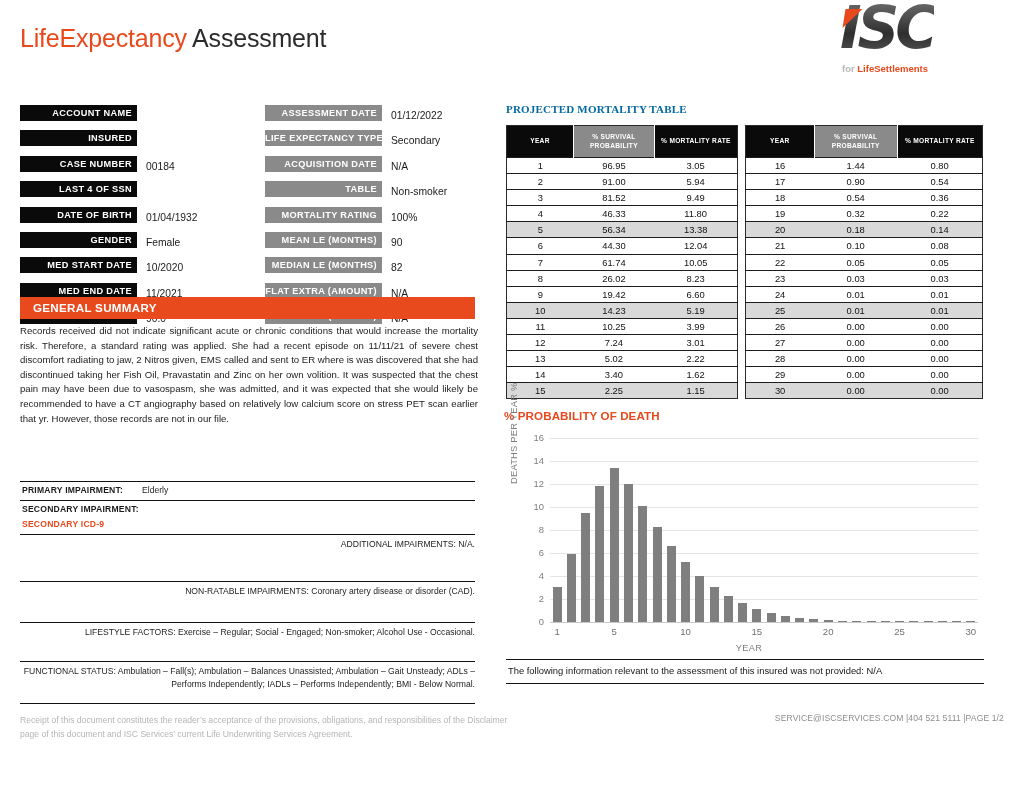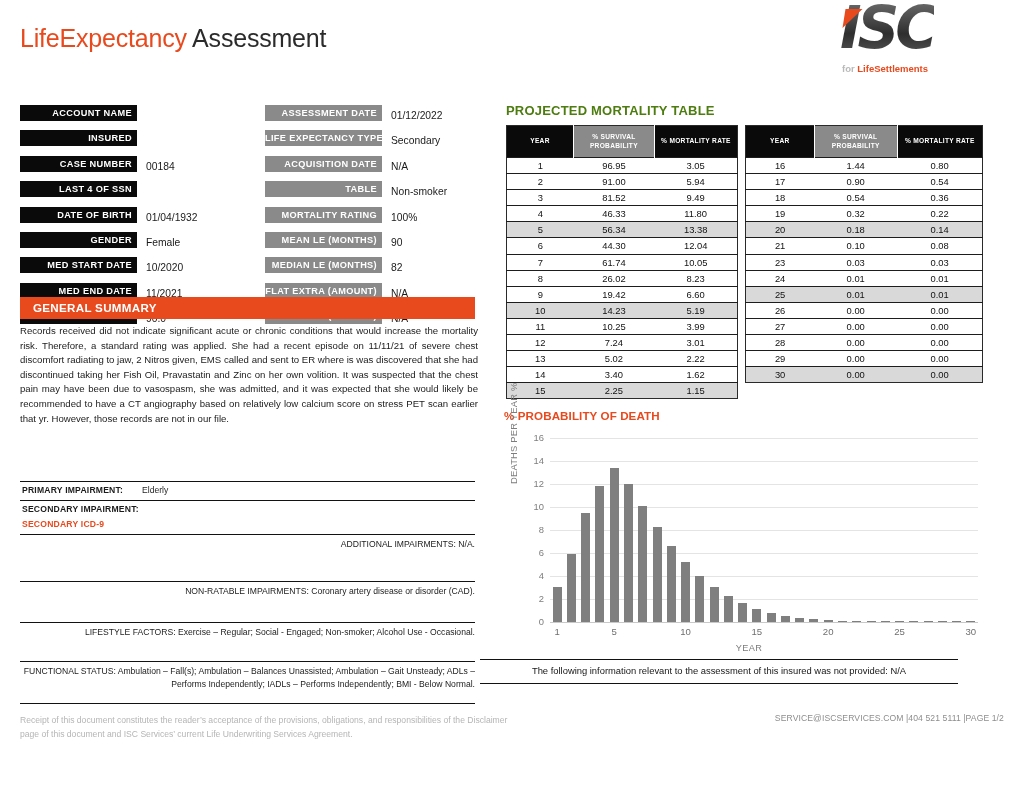--- a/index.html
+++ b/index.html
@@ -65,21 +65,21 @@
   .imp-line .k.orange{color:#E8491D;}
   .imp-line .v{color:#262626;}
   .imp-line .v.orange{color:#E8491D;}
   .imp-block{padding-bottom:2px;}
   .imp-flat{font-size:8.6px;line-height:12.8px;padding:3px 0 3px 2px;color:#1b1b1b;text-align:right;}
 
   
   #disclaimer{position:absolute;left:20px;top:713px;width:500px;font-size:8.6px;line-height:14px;color:#b5b5b5;}
 
   
-  #pmt-title{position:absolute;left:506px;top:103px;color:#4d7c0f;font-size:13px;font-weight:600;letter-spacing:0.2px;}
+  #pmt-title{position:absolute;left:506px;top:103px;color:#0369a1;font-size:11px;font-weight:600;letter-spacing:0.2px;font-family:Liberation Serif, serif;}
   .mt{position:absolute;border-collapse:collapse;background:#fff;border:1px solid #2a2a2a;}
   #mt-left{left:506px;top:125px;width:232px;}
   #mt-right{left:745px;top:125px;width:238px;}
   .mt th{background:#0a0a0a;color:#fff;font-size:6.6px;font-weight:700;letter-spacing:0.3px;
     height:31px;vertical-align:middle;line-height:8.4px;padding:0 2px;}
   .mt th.surv{background:#8a8a8a;border-left:1.5px solid #fff;border-right:1.5px solid #fff;}
   .mt td{font-size:9.4px;text-align:center;height:15.1px;line-height:15.1px;color:#111;
     border-top:1px solid #1d1d1d;padding:0;}
   .mt tr.hl td{background:#d9d9d9;}
   .mt col.c1{width:29%;}
@@ -93,21 +93,21 @@
   .gridline{position:absolute;left:0;width:100%;height:1px;background:#e4e4e4;}
   .ytick{position:absolute;right:434px;font-size:9.4px;color:#7d7d7d;transform:translateY(-6px);width:40px;text-align:right;}
   #ylabel{position:absolute;left:4px;top:56px;font-size:9.4px;color:#7d7d7d;
     transform:rotate(-90deg);transform-origin:left top;white-space:nowrap;letter-spacing:0.2px;}
   .bar{position:absolute;bottom:0;background:#7f7f7f;width:9px;}
   .baseline{position:absolute;left:46px;top:194px;width:428px;height:1px;background:#c9c9c9;}
   .xtick{position:absolute;top:198px;font-size:9.6px;color:#6f6f6f;transform:translateX(-50%);}
   #xlabel{position:absolute;left:0;top:215px;width:490px;text-align:center;font-size:9.2px;color:#7d7d7d;letter-spacing:0.4px;}
 
   
-  #note-wrap{position:absolute;left:480px;top:659px;width:478px;text-align:center;}
+  #note-wrap{position:absolute;left:506px;top:659px;width:478px;}
   #note-wrap .rule-thick{border-top:1.6px solid #121212;}
   #note-text{font-size:9.4px;padding:5px 2px 7px 2px;color:#161616;}
   #footer-right{position:absolute;right:20px;top:713px;font-size:8.6px;color:#8d8d8d;white-space:nowrap;letter-spacing:0.1px;}
 </style>
 </head>
 <body>
 
 <div class="page">
 
   <div id="doc-title">
@@ -386,20 +386,25 @@
         </tr>
         <tr class="hl">
           <td>20</td>
           <td>0.18</td>
           <td>0.14</td>
         </tr>
         <tr>
           <td>21</td>
           <td>0.10</td>
           <td>0.08</td>
+        </tr>
+        <tr>
+          <td>22</td>
+          <td>0.05</td>
+          <td>0.05</td>
         </tr>
         <tr>
           <td>23</td>
           <td>0.03</td>
           <td>0.03</td>
         </tr>
         <tr>
           <td>24</td>
           <td>0.01</td>
           <td>0.01</td>

